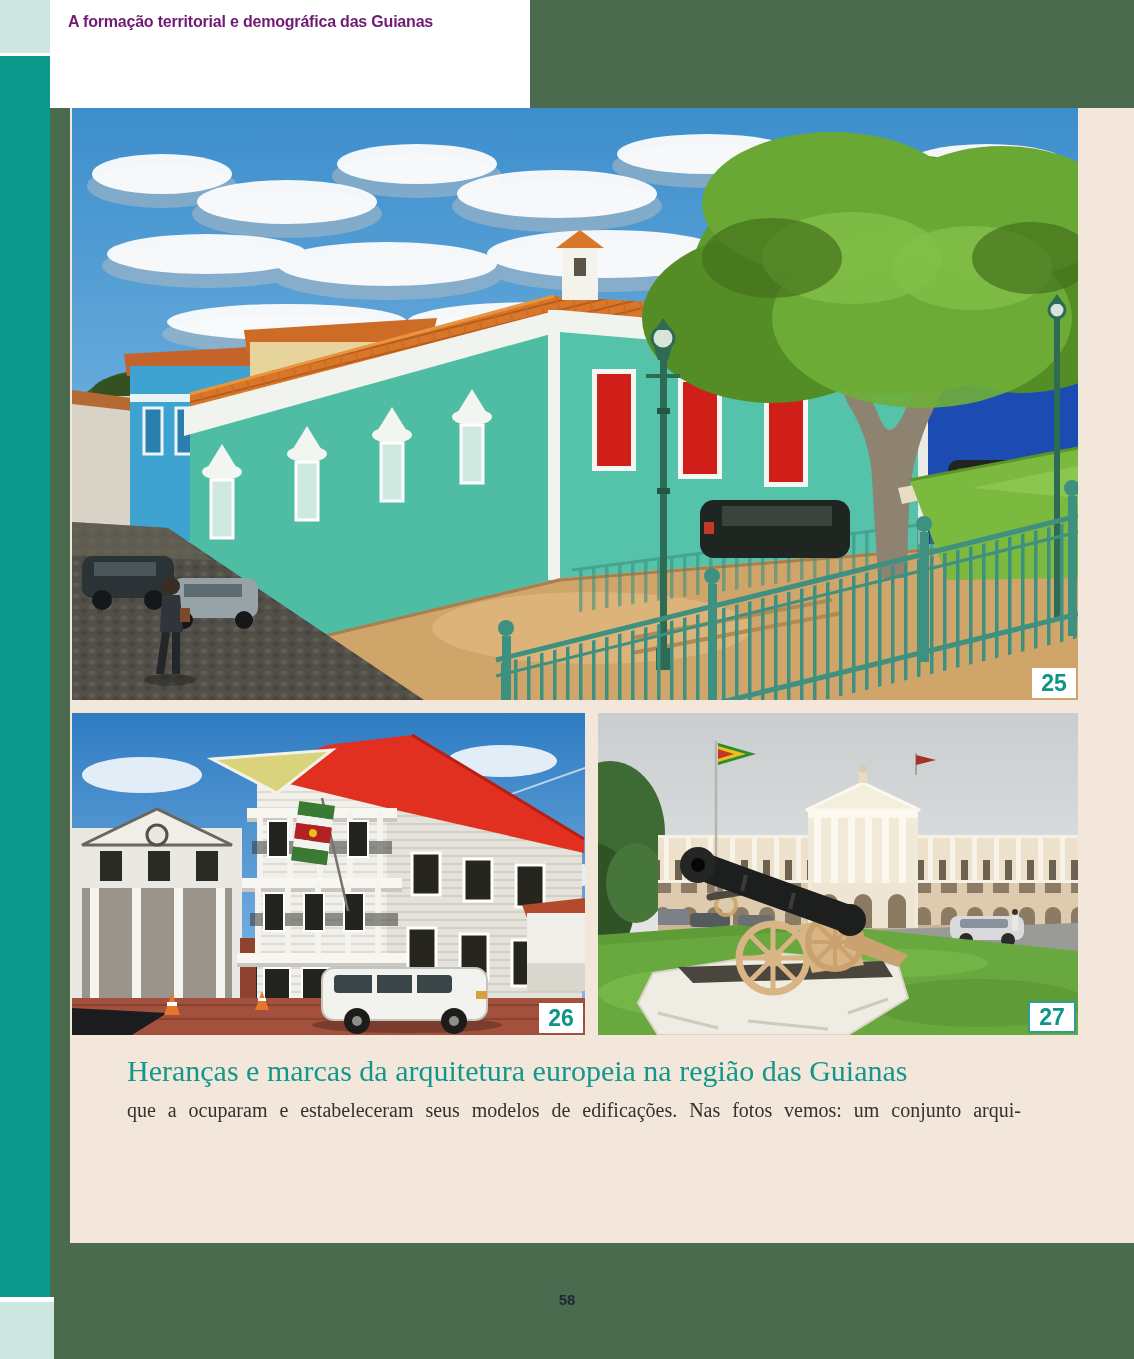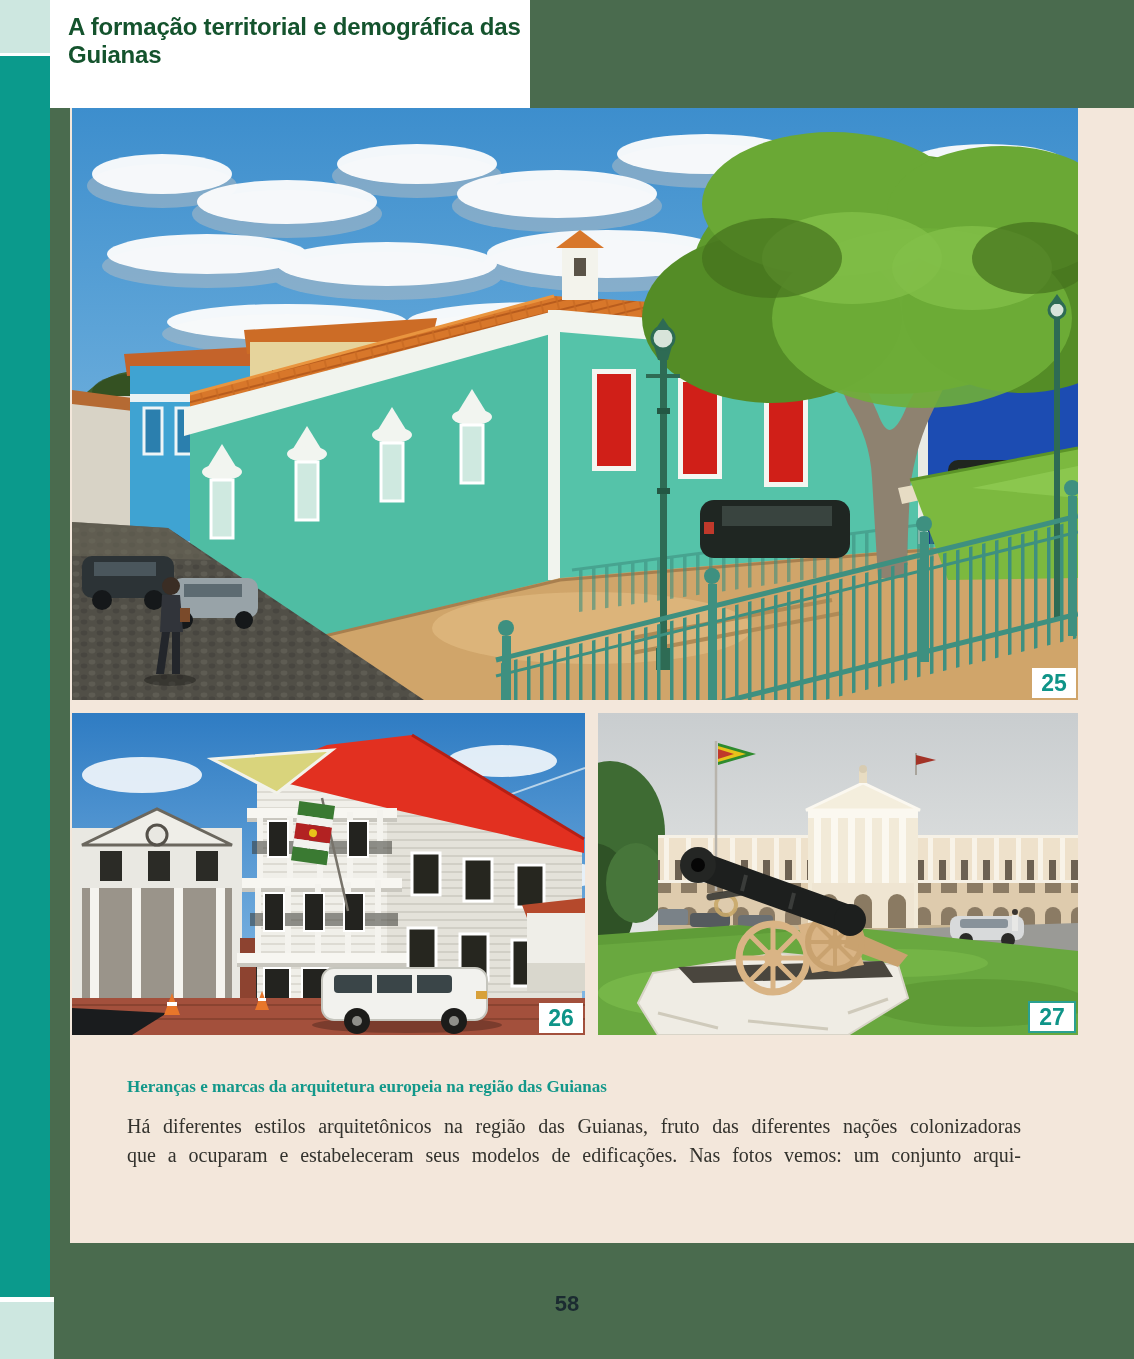--- a/index.html
+++ b/index.html
@@ -6,43 +6,43 @@
   .page{position:relative;width:1134px;height:1359px;background:#4a6b4e;overflow:hidden;
         font-family:"Liberation Sans",sans-serif;}
   
   .mint-top{position:absolute;left:0;top:0;width:54px;height:54px;background:#cde7e0;}
   .mint-gap-top{position:absolute;left:0;top:53px;width:54px;height:4px;background:#ffffff;}
   .teal-bar{position:absolute;left:0;top:56px;width:50px;height:1241px;background:#0b9a8c;}
   .mint-gap-bottom{position:absolute;left:0;top:1297px;width:54px;height:5px;background:#ffffff;}
   .mint-bottom{position:absolute;left:0;top:1302px;width:54px;height:57px;background:#cde7e0;}
   
   .header-band{position:absolute;left:50px;top:0;width:480px;height:108px;background:#ffffff;}
-  .page-title{margin:0;padding:13px 0 0 18px;font-size:24px;font-weight:bold;color:#14532d;
+  .page-title{margin:0;padding:13px 0 0 18px;font-size:16px;font-weight:bold;color:#701a75;
               letter-spacing:-0.2px;font-family:"Liberation Sans",sans-serif;}
   
   .content-bg{position:absolute;left:70px;top:108px;width:1064px;height:1135px;background:#f3e7db;}
   
   .photo{position:absolute;overflow:hidden;}
   .photo svg{display:block;}
   .photo-25{left:72px;top:108px;width:1006px;height:592px;}
   .photo-26{left:72px;top:713px;width:513px;height:322px;}
   .photo-27{left:598px;top:713px;width:480px;height:322px;}
   .badge{position:absolute;right:2px;bottom:2px;width:44px;height:30px;background:#ffffff;
          display:flex;align-items:center;justify-content:center;font-weight:bold;font-size:23px;
          color:#0f9488;font-family:"Liberation Sans",sans-serif;}
   .badge.bordered{border:2px solid #2aa091;width:44px;height:28px;}
   
   .caption{position:absolute;left:72px;top:1056px;width:1006px;box-sizing:border-box;
            padding:0 57px 0 55px;font-family:"Liberation Serif",serif;}
-  .caption-heading{margin:16px 0 10px 0;font-size:17px;line-height:30px;font-weight:bold;color:#12988a;}
+  .caption-heading{margin:0 0 10px 0;font-size:30px;line-height:30px;font-weight:normal;color:#12988a;}
   .cap-line{font-size:20px;line-height:29px;color:#33322d;text-align:justify;text-align-last:justify;}
   .cap-line .accent{color:#0f9a88;font-weight:bold;}
   
   .page-number{position:absolute;left:0;top:1291px;width:1134px;text-align:center;
-               font-size:22px;font-weight:bold;color:#1b2b31;}
+               font-size:15px;font-weight:bold;color:#1b2b31;}
 </style>
 </head>
 <body>
 
 <div class="page">
 
   <div class="mint-top"></div>
   <div class="mint-gap-top"></div>
   <div class="teal-bar"></div>
   <div class="mint-gap-bottom"></div>
@@ -532,20 +532,19 @@
           <circle cx="252" cy="207" r="16" fill="#1d1f1e"></circle>
         </g>
       </g>
     </svg>
     <div class="badge bordered">27</div>
   </div>
 
   <div class="caption">
     <h2 class="caption-heading">Heranças e marcas da arquitetura europeia na região das Guianas</h2>
     <div>
-        <div class="cap-line"><span>Há diferentes estilos arquitetônicos na região das Guianas, fruto das diferentes nações colonizadoras</span></div>
         <div class="cap-line"><span>que a ocuparam e estabeleceram seus modelos de edificações. Nas fotos vemos: um conjunto arqui-</span></div>
       </div>
   </div>
 
   <div class="page-number">58</div>
 
 </div>
 
 </body></html>

